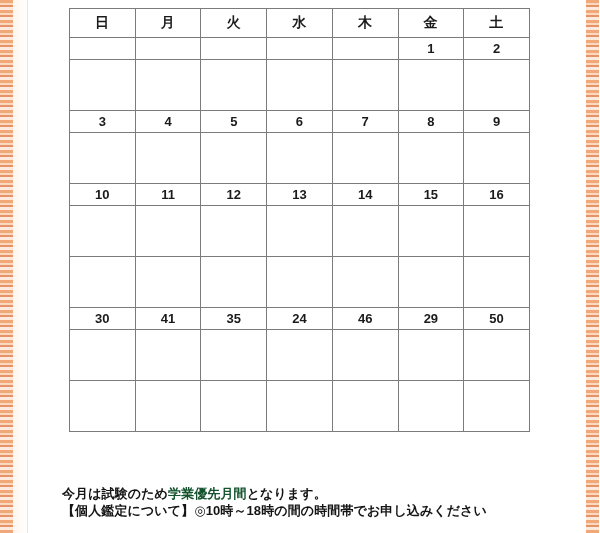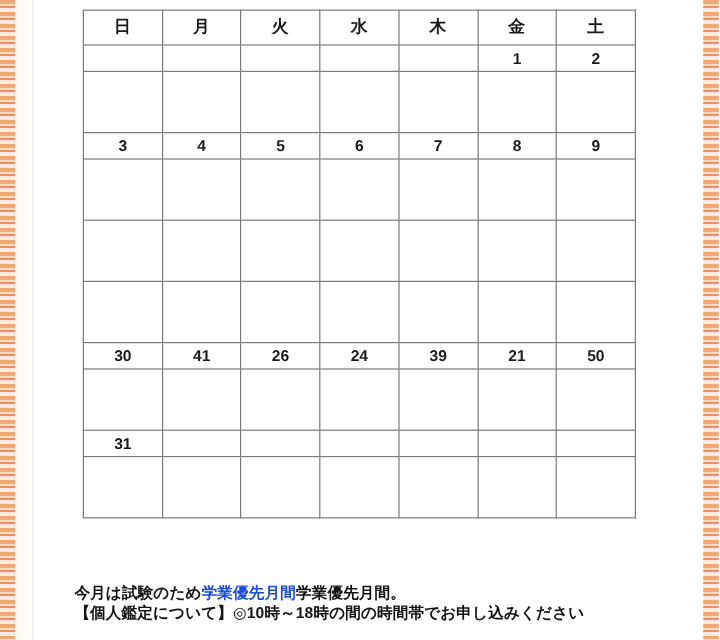--- a/index.html
+++ b/index.html
@@ -111,21 +111,21 @@
     top: 486px;
     width: 500px;
     font-family: "Liberation Sans", "DejaVu Sans", sans-serif;
     font-size: 13px;
     font-weight: bold;
     color: #141414;
     line-height: 16.5px;
     letter-spacing: 0.1px;
   }
   .notes .line { white-space: nowrap; }
-  .accent-red { color: #1d4ed8; }
+  .accent-red { color: #14532d; }
   .swatch {
     display: inline-block;
     width: 15px;
     height: 11px;
     background: #d7eec6;
     vertical-align: -1px;
     margin: 0 2px;
   }
 </style>
 </head>
@@ -188,20 +188,29 @@
         </tr>
         <tr class="body-row">
           <td class="green"></td>
           <td class=""></td>
           <td class=""></td>
           <td class=""></td>
           <td class="green"></td>
           <td class="green"></td>
           <td class="green"></td>
         </tr>
+        <tr class="date-row">
+          <td class="sun green">10</td>
+          <td class="green">11</td>
+          <td class="green">12</td>
+          <td class="green">13</td>
+          <td class="green">14</td>
+          <td class="green">15</td>
+          <td class="sat green">16</td>
+        </tr>
         <tr class="body-row">
           <td class="green"></td>
           <td class="green"></td>
           <td class="green"></td>
           <td class="green"></td>
           <td class="green"></td>
           <td class="green"></td>
           <td class="green"></td>
         </tr>
         <tr class="body-row">
@@ -209,55 +218,46 @@
           <td class="green"></td>
           <td class="green"></td>
           <td class="green"></td>
           <td class="green"></td>
           <td class="green"></td>
           <td class="green"></td>
         </tr>
         <tr class="date-row">
           <td class="sun green">30</td>
           <td class="green">41</td>
-          <td class="green">26</td>
+          <td class="green">35</td>
           <td class="green">24</td>
-          <td class="green">39</td>
-          <td class="green">21</td>
+          <td class="green">46</td>
+          <td class="green">29</td>
           <td class="sat green">50</td>
         </tr>
         <tr class="body-row">
           <td class="green"></td>
           <td class="green"></td>
           <td class="green"></td>
           <td class="green"></td>
           <td class="green"></td>
           <td class="green"></td>
           <td class="green"></td>
-        </tr>
-        <tr class="date-row">
-          <td class="sun green">31</td>
-          <td class="blank"></td>
-          <td class="blank"></td>
-          <td class="blank"></td>
-          <td class="blank"></td>
-          <td class="blank"></td>
-          <td class="blank"></td>
         </tr>
         <tr class="body-row">
           <td class="green"></td>
           <td class=""></td>
           <td class=""></td>
           <td class=""></td>
           <td class=""></td>
           <td class=""></td>
           <td class=""></td>
         </tr>
       </tbody>
   </table>
 </div>
 
 <div class="notes">
   <div class="line">
-    <span>今月は試験のため</span><span class="accent-red">学業優先月間</span><span>学業優先月間。</span>
+    <span>今月は試験のため</span><span class="accent-red">学業優先月間</span><span>となります。</span>
   </div>
   <div class="line">【個人鑑定について】◎10時～18時の間の時間帯でお申し込みください</div>
 </div>
 
 </body></html>

